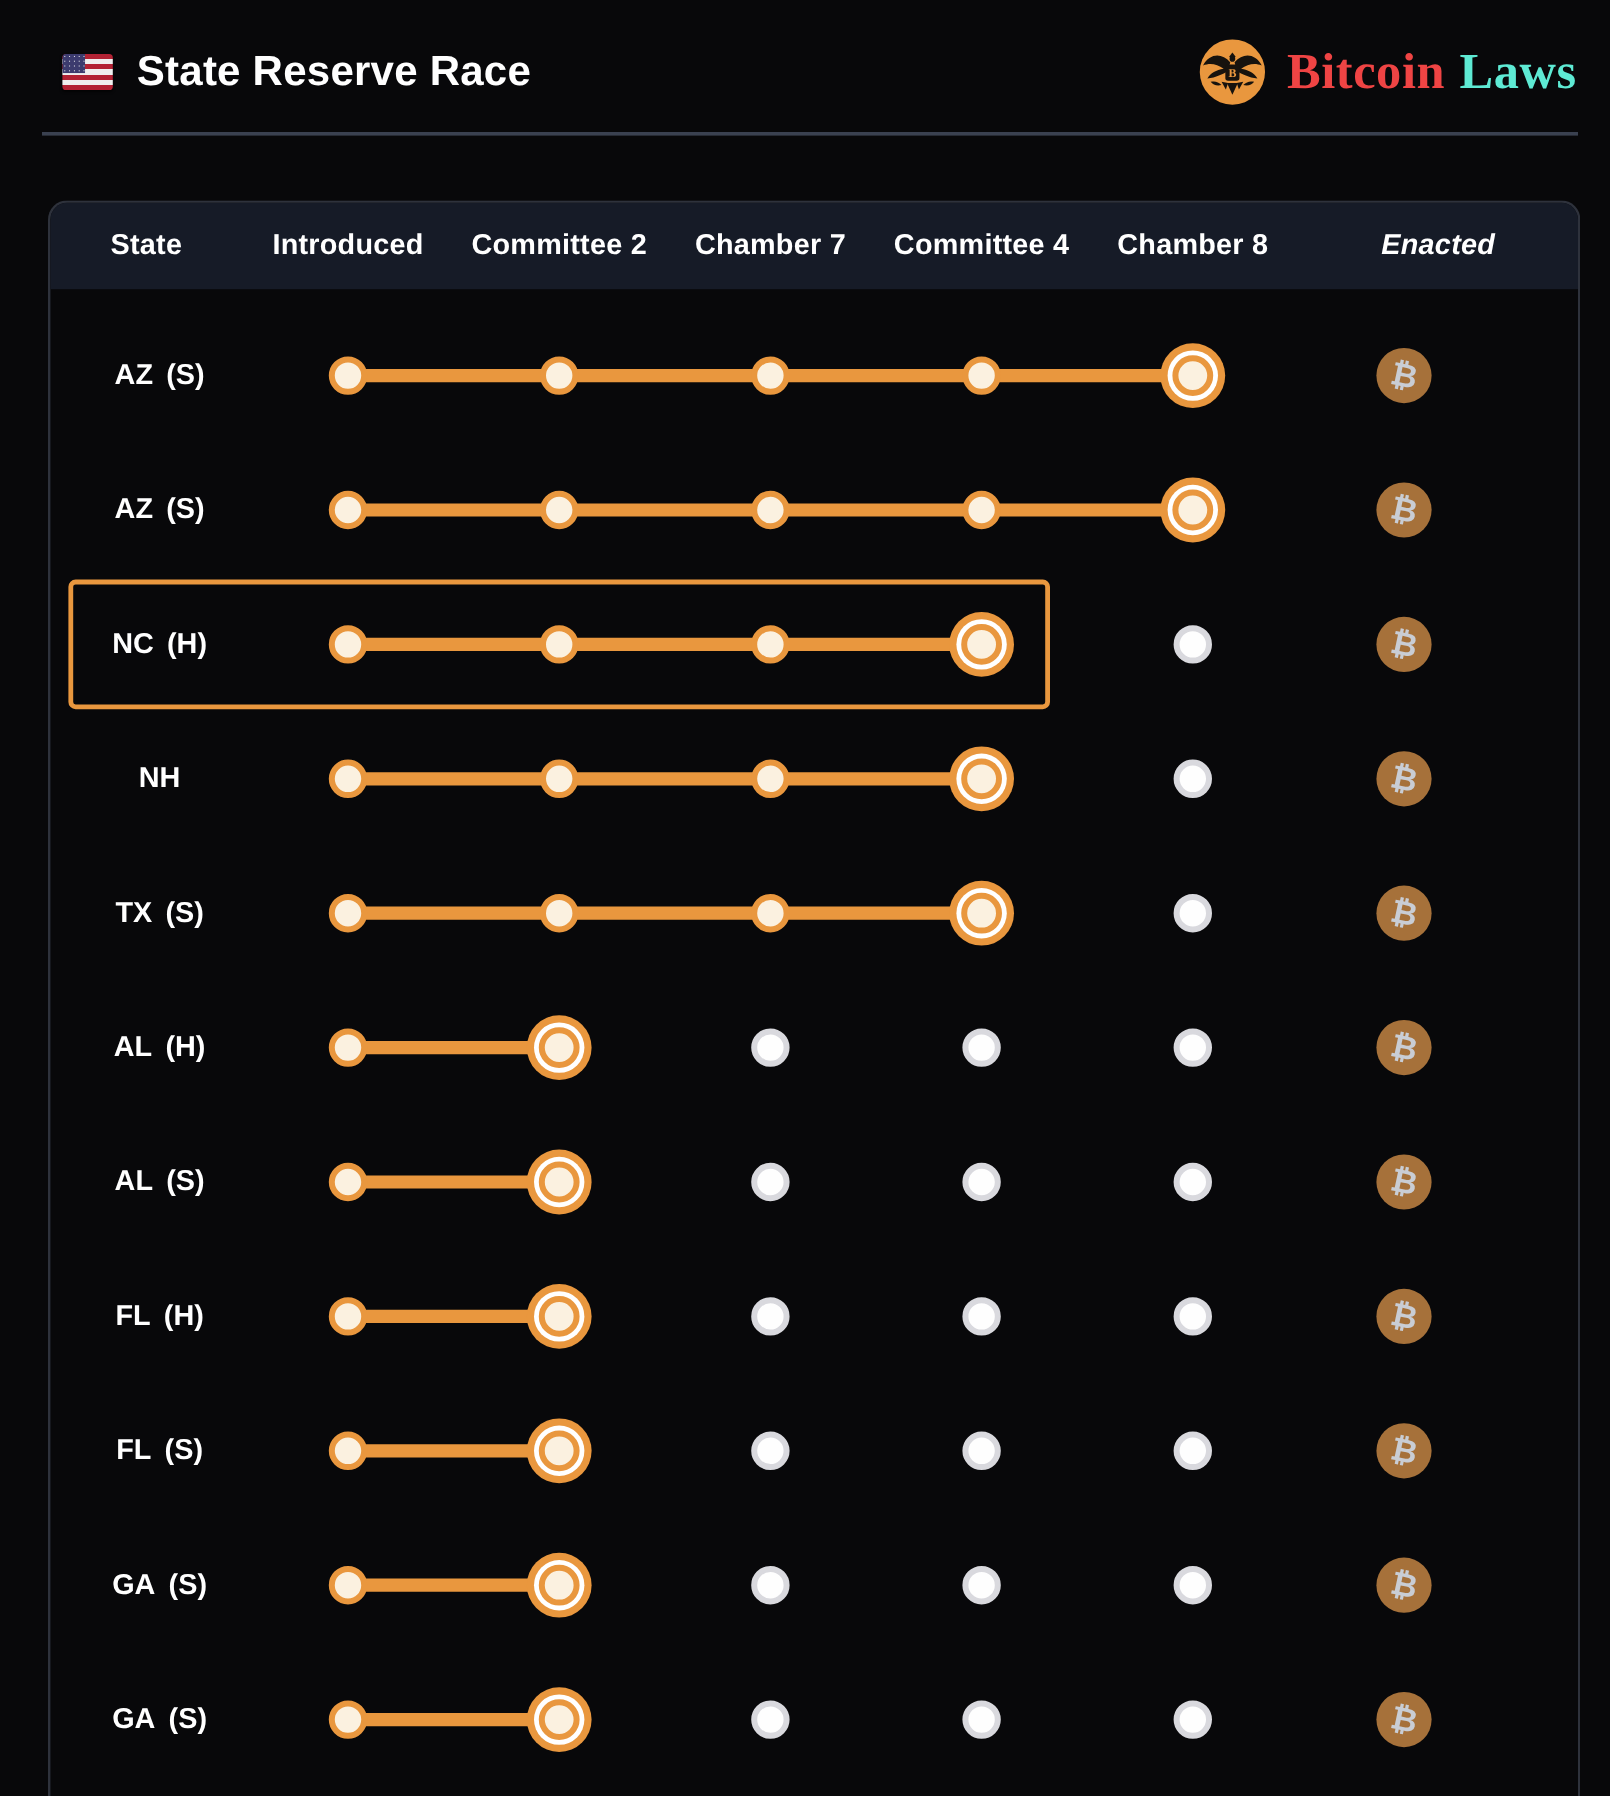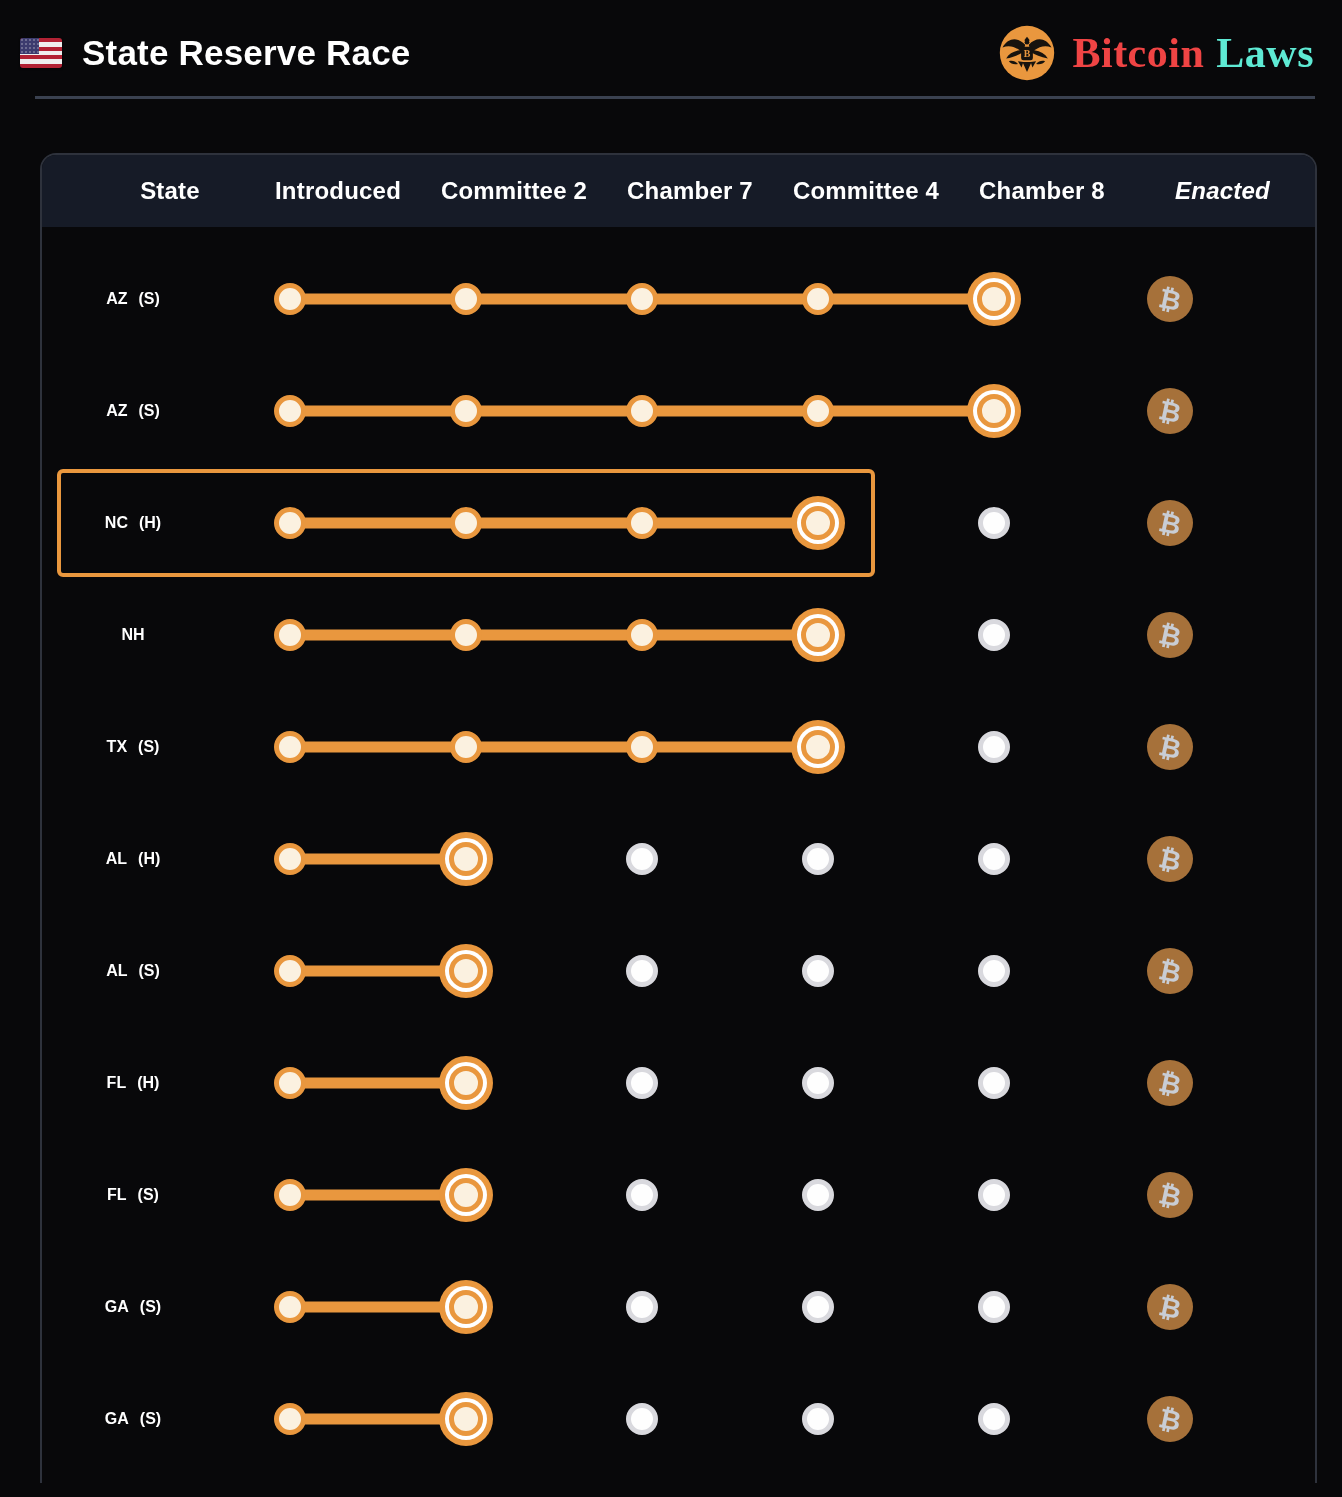--- a/index.html
+++ b/index.html
@@ -6,25 +6,25 @@
   html,body { width:1342px; height:1497px; }
   body {
     background:#08080A;
     font-family:"Liberation Sans", sans-serif;
     color:#FFFFFF;
     overflow:hidden;
   }
 
   
   .page-header {
-    height:96px;
+    height:110px;
     display:flex;
     align-items:center;
     justify-content:space-between;
-    padding:10px 28px 0 20px;
+    padding:10px 28px 0 52px;
   }
   .title-wrap { display:flex; align-items:center; gap:20px; }
   .us-flag {
     width:42px; height:30px; border-radius:3px; position:relative;
     background:repeating-linear-gradient(180deg,#B22234 0 4.3px,#EFEFEF 4.3px 8.6px);
     box-shadow:0 1px 2px rgba(0,0,0,.6);
     flex:0 0 auto;
   }
   .us-flag::before {
     content:""; position:absolute; left:0; top:0; width:19px; height:16px;
@@ -55,21 +55,20 @@
     border-bottom:none;
     border-radius:16px 16px 0 0;
     overflow:hidden;
   }
   .thead {
     height:72px;
     background:#161B27;
     display:grid;
     grid-template-columns:160px repeat(6,176px) 1fr;
     align-items:center;
-    padding-left:48px;
   }
   .thead .th {
     text-align:center;
     font-size:24px;
     font-weight:700;
     color:#FFFFFF;
     letter-spacing:.2px;
   }
   .thead .th:nth-child(7){ grid-column:7 / -1;font-style:italic; }
 
@@ -79,21 +78,21 @@
     height:112px;
     display:grid;
     grid-template-columns:160px repeat(6,176px) 1fr;
     align-items:center;
     position:relative;
   }
   .state-cell {
     grid-column:1;
     display:flex; align-items:center; justify-content:center;
     gap:11px; padding-left:22px;
-    font-size:16px; font-weight:600; color:#FFFFFF;
+    font-size:24px; font-weight:600; color:#FFFFFF;
     z-index:2;
   }
   .dot-cell { justify-self:center; display:flex; align-items:center; justify-content:center; z-index:2; }
   .dot-cell.c2{grid-column:2} .dot-cell.c3{grid-column:3} .dot-cell.c4{grid-column:4}
   .dot-cell.c5{grid-column:5} .dot-cell.c6{grid-column:6}
   .coin-cell { grid-column:7; justify-self:center; z-index:2; }
 
   .dot { width:32px; height:32px; border-radius:50%; display:block; }
   .dot.done    { background:#FBF1E0; border:5px solid #E9973E; }
   .dot.current {

